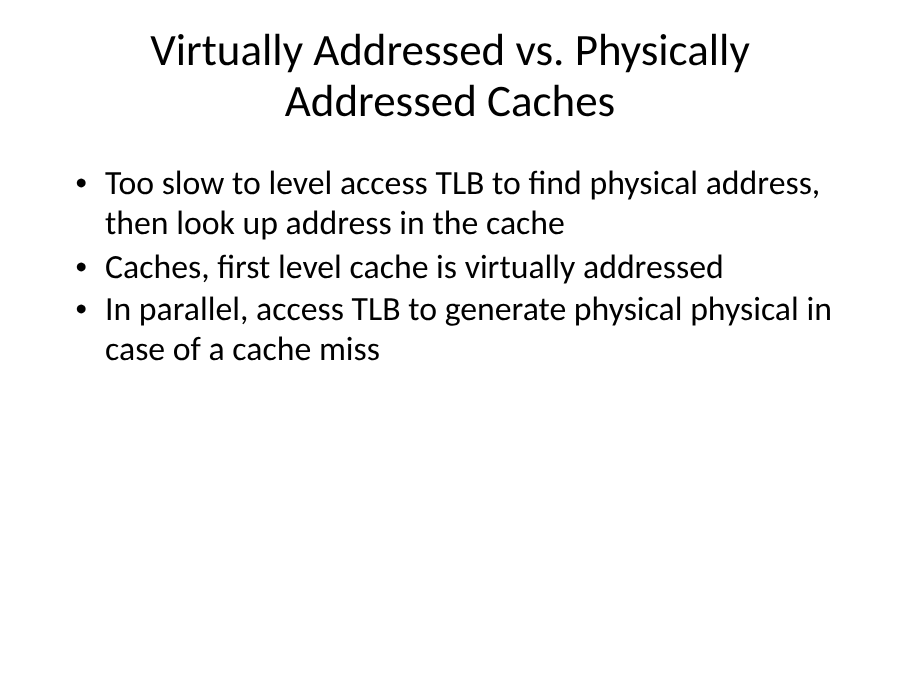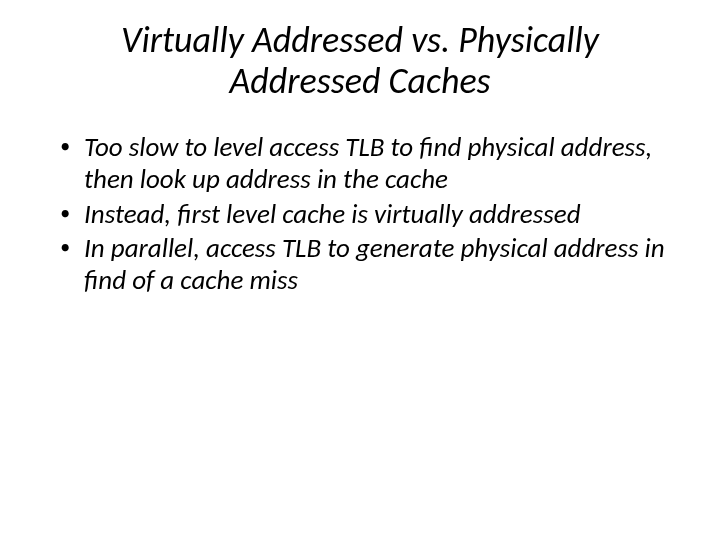--- a/index.html
+++ b/index.html
@@ -1,19 +1,18 @@
 <!DOCTYPE html>
 <html><head>
   <meta charset="utf-8">
   <style>
     * {
       margin: 0;
       padding: 0;
       box-sizing: border-box;
-      font-style: italic;
     }
     body {
       width: 720px;
       height: 540px;
       background: #ffffff;
       font-family: Calibri, 'Segoe UI', Arial, sans-serif;
       color: #000000;
       padding: 20px 50px 20px 50px;
       overflow: hidden;
     }
@@ -51,19 +50,19 @@
 
 <h1 class="title">Virtually Addressed vs. Physically Addressed Caches</h1>
 
 <ul class="bullet-list">
   <li class="bullet-item">
     <span class="bullet-marker">•</span>
     <span class="bullet-text">Too slow to level access TLB to find physical address, then look up address in the cache</span>
   </li>
   <li class="bullet-item">
     <span class="bullet-marker">•</span>
-    <span class="bullet-text">Instead, first level cache is virtually addressed</span>
+    <span class="bullet-text">Caches, first level cache is virtually addressed</span>
   </li>
   <li class="bullet-item">
     <span class="bullet-marker">•</span>
-    <span class="bullet-text">In parallel, access TLB to generate physical address in find of a cache miss</span>
+    <span class="bullet-text">In parallel, access TLB to generate physical physical in case of a cache miss</span>
   </li>
 </ul>
 
 </body></html>

